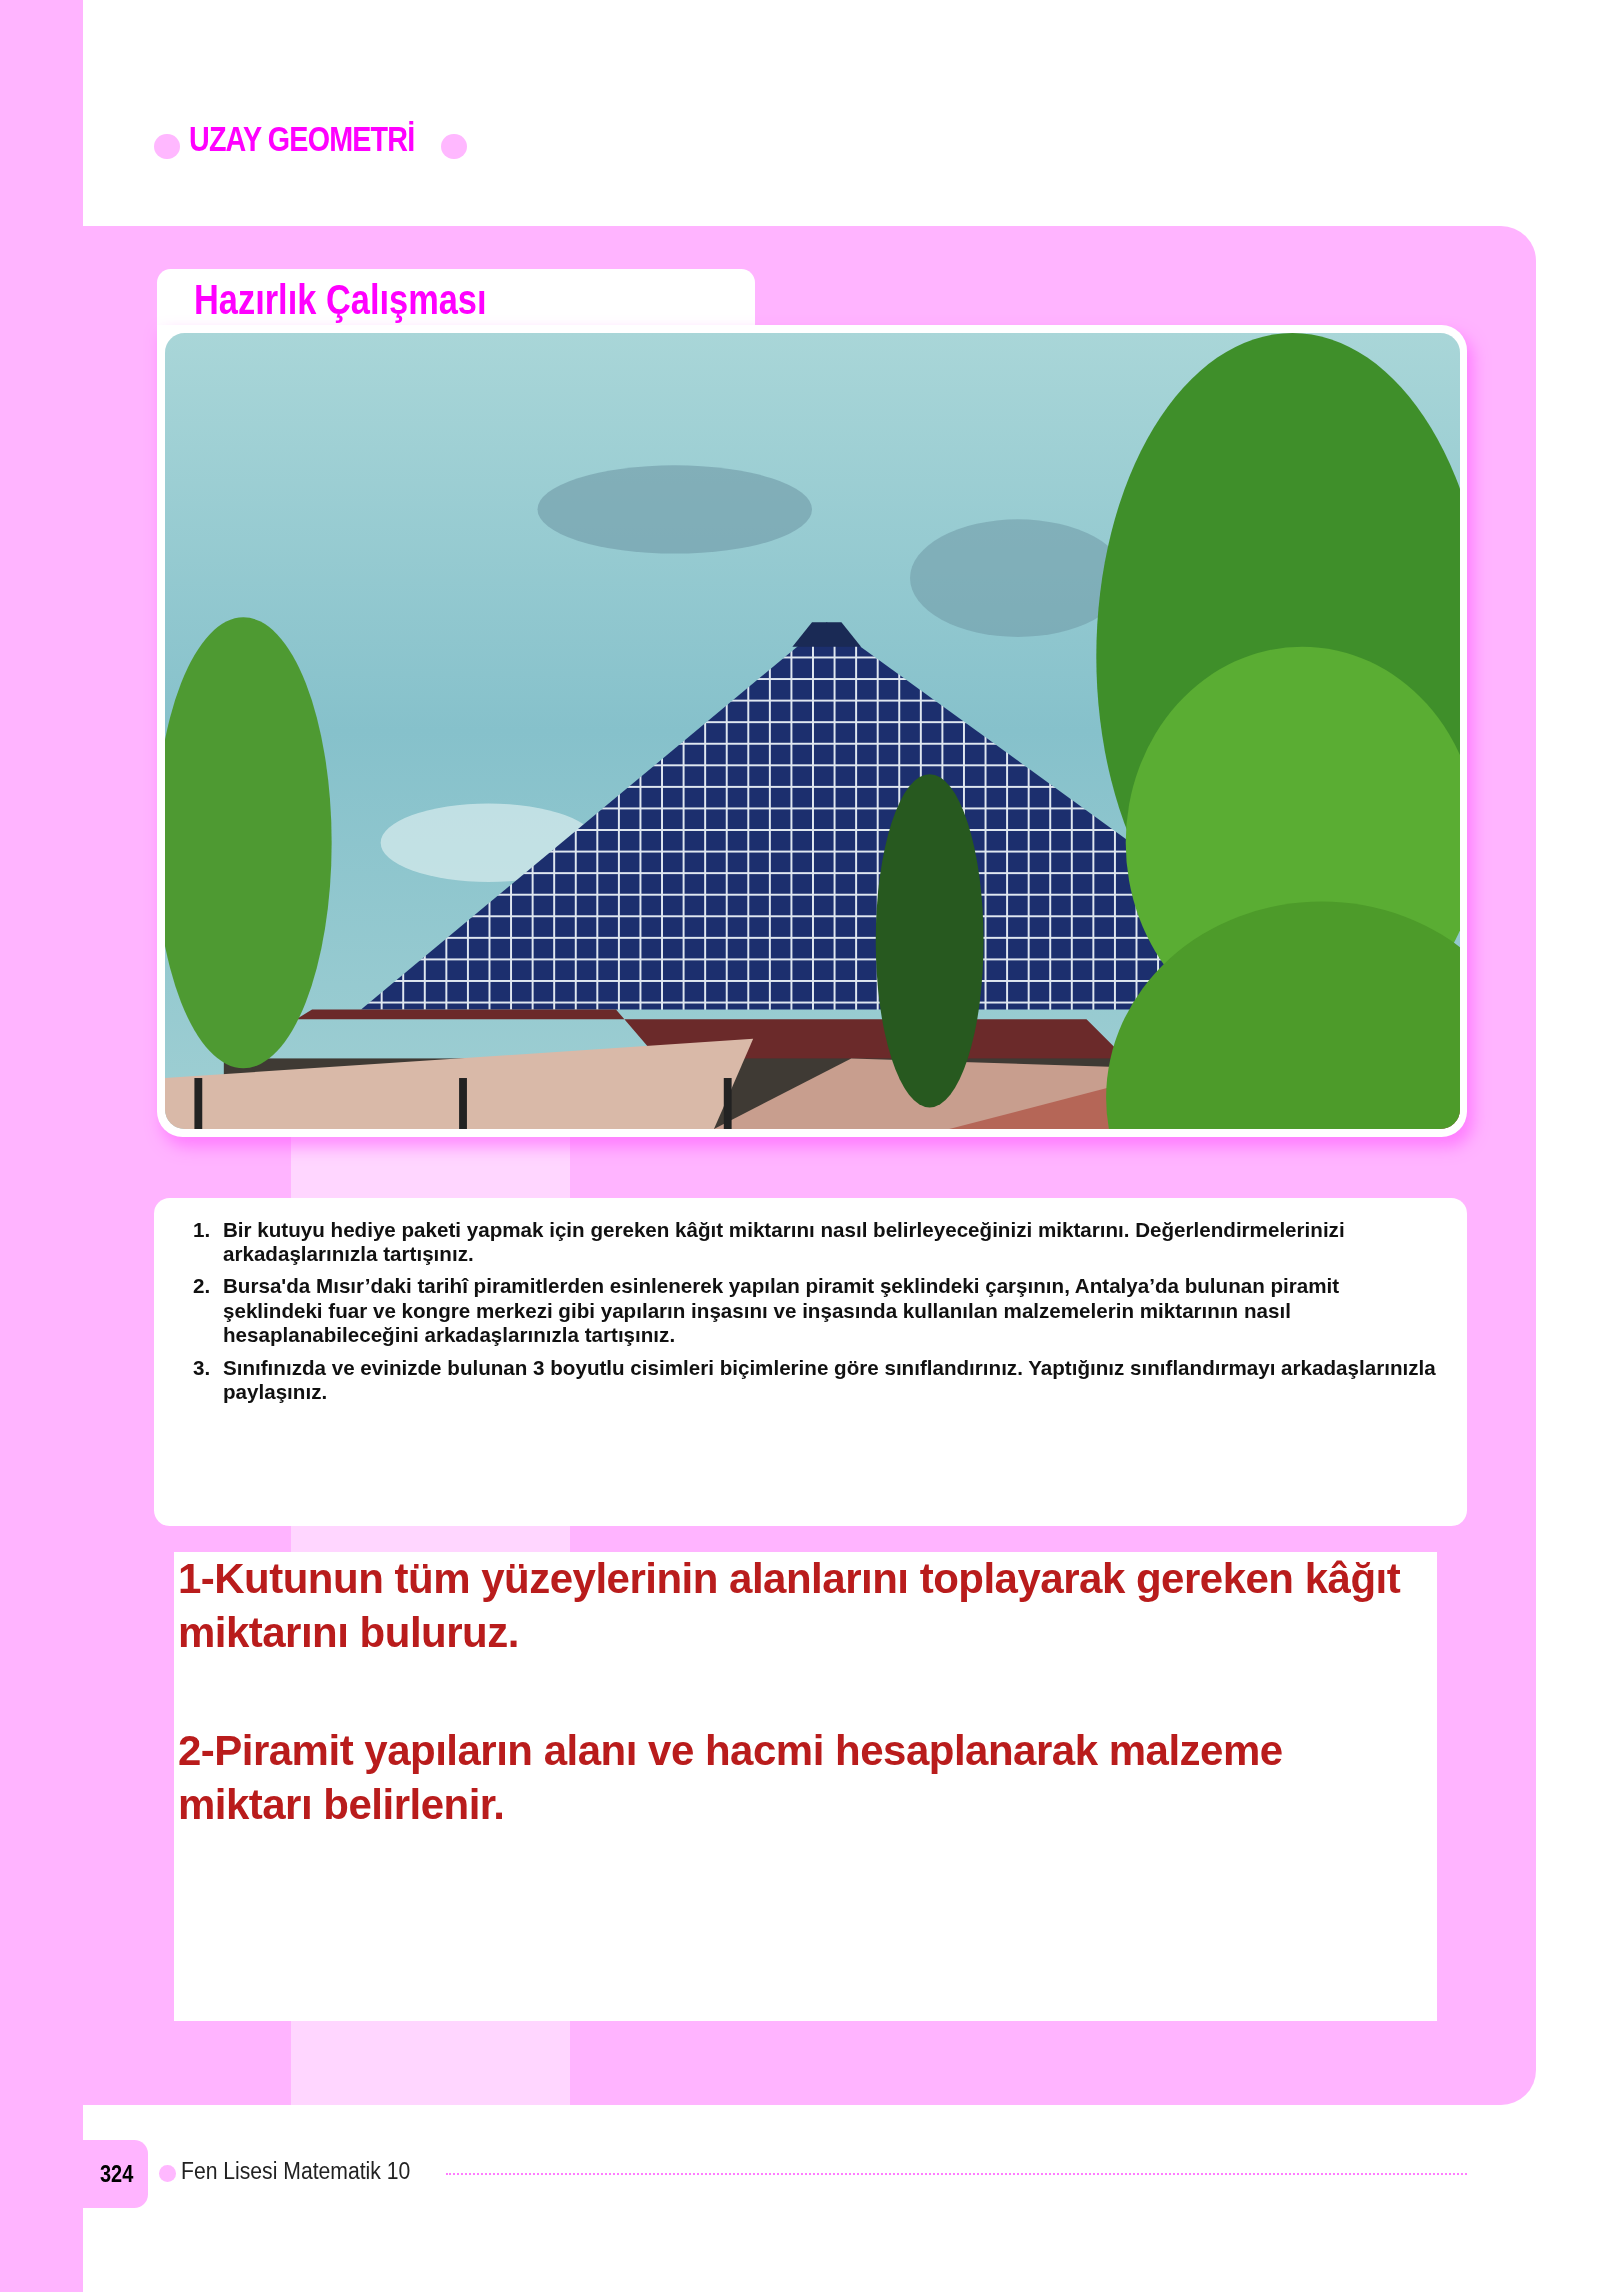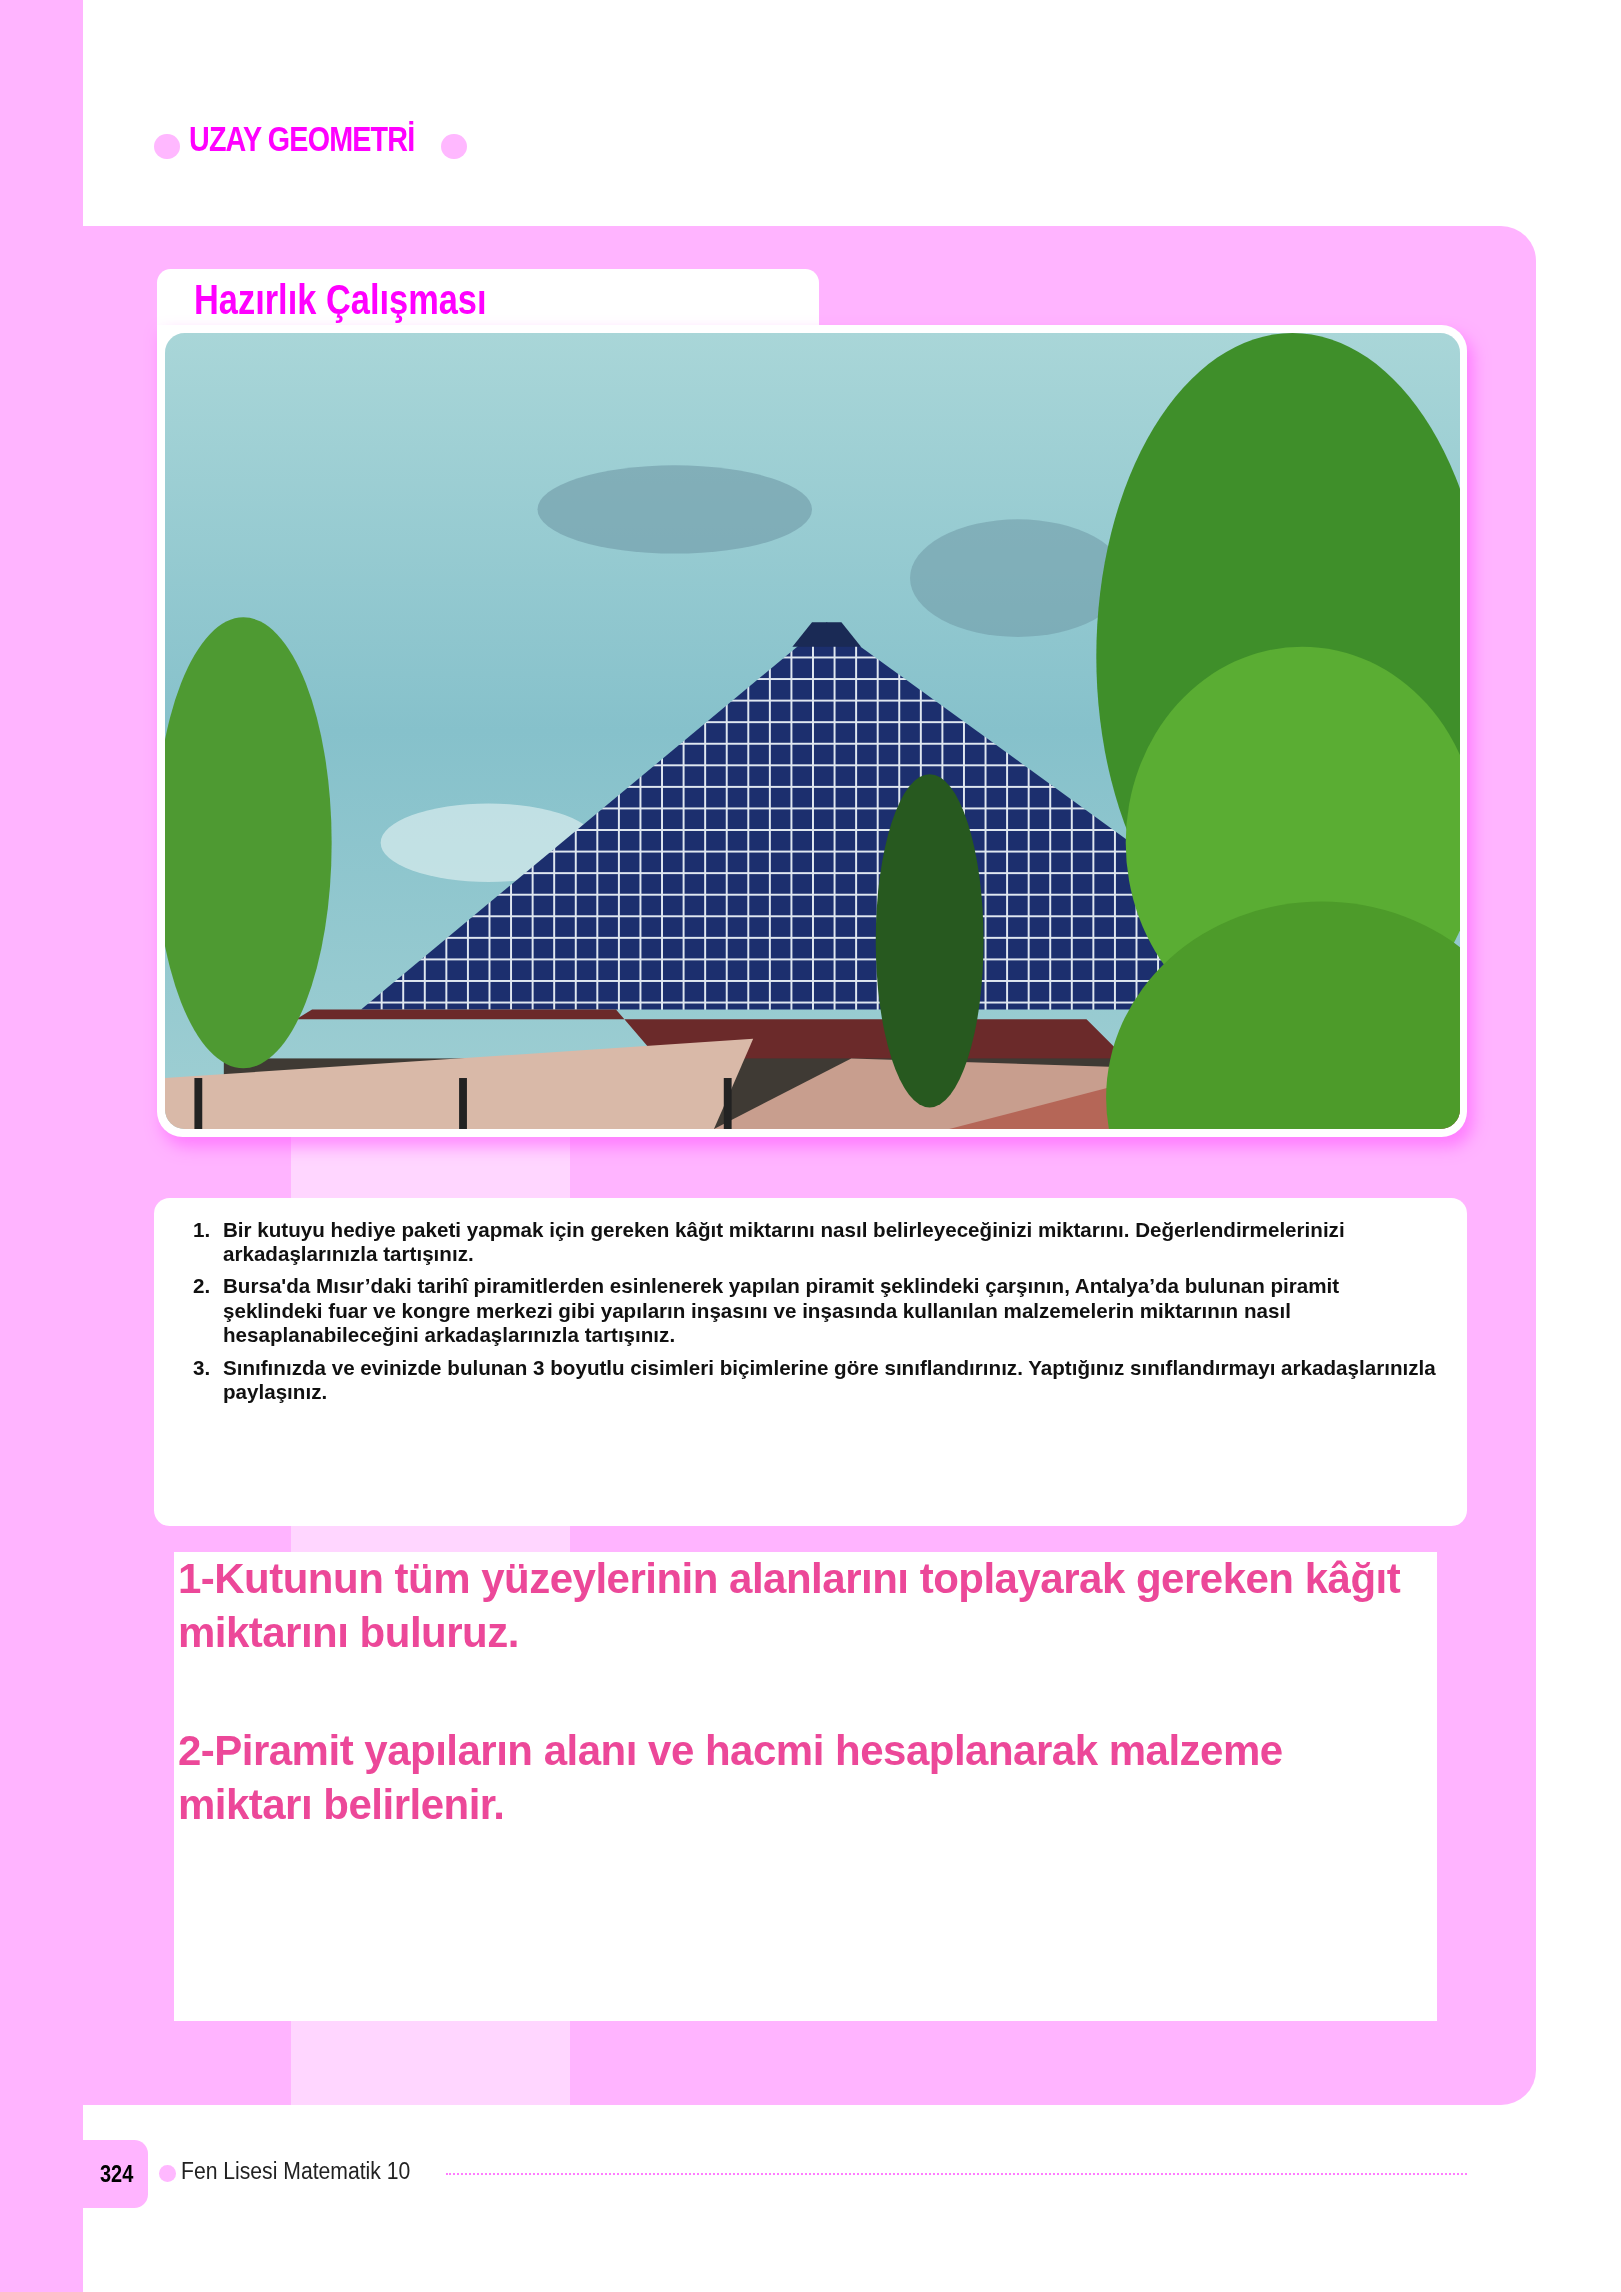--- a/index.html
+++ b/index.html
@@ -16,21 +16,21 @@
     color: #ff00ff; font-weight: bold; font-size: 35px; letter-spacing: -1px;
     margin: 0 9.8px; transform: scaleX(0.82); transform-origin: left center; display: inline-block;
     white-space: nowrap; width: 242px;
   }
   .panel {
     left: 83px; top: 226px; width: 1453px; height: 1879px;
     background: #ffb4ff; border-radius: 0 35px 35px 0;
   }
   .light-strip { left: 291px; top: 1137px; width: 279px; height: 968px; background: #ffd6ff; }
   .tab {
-    left: 157px; top: 269px; width: 662px; height: 78px; background: #ffffff;
+    left: 157px; top: 269px; width: 598px; height: 78px; background: #ffffff;
     border-radius: 13.7px 13.7px 0 0;
   }
   .tab .tab-title {
     position: absolute; left: 37px; top: 5.9px; color: #ff00ff; font-weight: bold;
     font-size: 43px; transform: scaleX(0.8); transform-origin: left center; white-space: nowrap;
   }
   .frame {
     left: 157px; top: 325px; width: 1310px; height: 812px; background: #ffffff;
     border-radius: 0 25.5px 25.5px 25.5px;
     box-shadow: 5.9px 9.8px 15.7px rgba(255, 80, 255, 0.55);
@@ -42,21 +42,21 @@
   .photo svg { display: block; width: 100%; height: 100%; }
   .qbox {
     left: 154px; top: 1198px; width: 1313px; height: 328px; background: #ffffff;
     border-radius: 15.7px;
   }
   .qlist { position: absolute; left: 39px; top: 19.6px; right: 29px; margin: 0; padding: 0; list-style: none; }
   .qitem { position: relative; padding-left: 30px; font-weight: bold; font-size: 20.6px; line-height: 24.5px; color: #111; margin-bottom: 7.8px; }
   .qitem .num { position: absolute; left: 0; top: 0; }
   .abox { left: 174px; top: 1552px; width: 1263px; height: 469px; background: #ffffff; }
   .answers { position: absolute; left: 3.9px; top: 0; right: 9.8px; }
-  .answer { color: #ec4899; font-weight: bold; font-size: 42px; line-height: 54px; margin: 0 0 64px 0; letter-spacing: -0.5px; }
+  .answer { color: #b91c1c; font-weight: bold; font-size: 42px; line-height: 54px; margin: 0 0 64px 0; letter-spacing: -0.5px; }
   .page-tab {
     left: 83px; top: 2140px; width: 65px; height: 68px; background: #ffb4ff;
     border-radius: 0 13.7px 13.7px 0; display: flex; align-items: center; justify-content: flex-end;
   }
   .page-tab span { font-weight: bold; font-size: 23.5px; color: #000; margin-right: 11.8px; transform: scaleX(0.85); display: inline-block; }
   .footer-dot { left: 159px; top: 2165px; width: 16.7px; height: 16.7px; border-radius: 50%; background: #ffb8ff; }
   .footer-text { left: 181px; top: 2158px; font-size: 23.5px; color: #222; white-space: nowrap; transform: scaleX(0.9); transform-origin: left center; }
   .footer-dots { left: 446px; top: 2173px; width: 1021px; height: 0; border-top: 2.9px dotted #ff7cff; }
 </style>
 </head>

